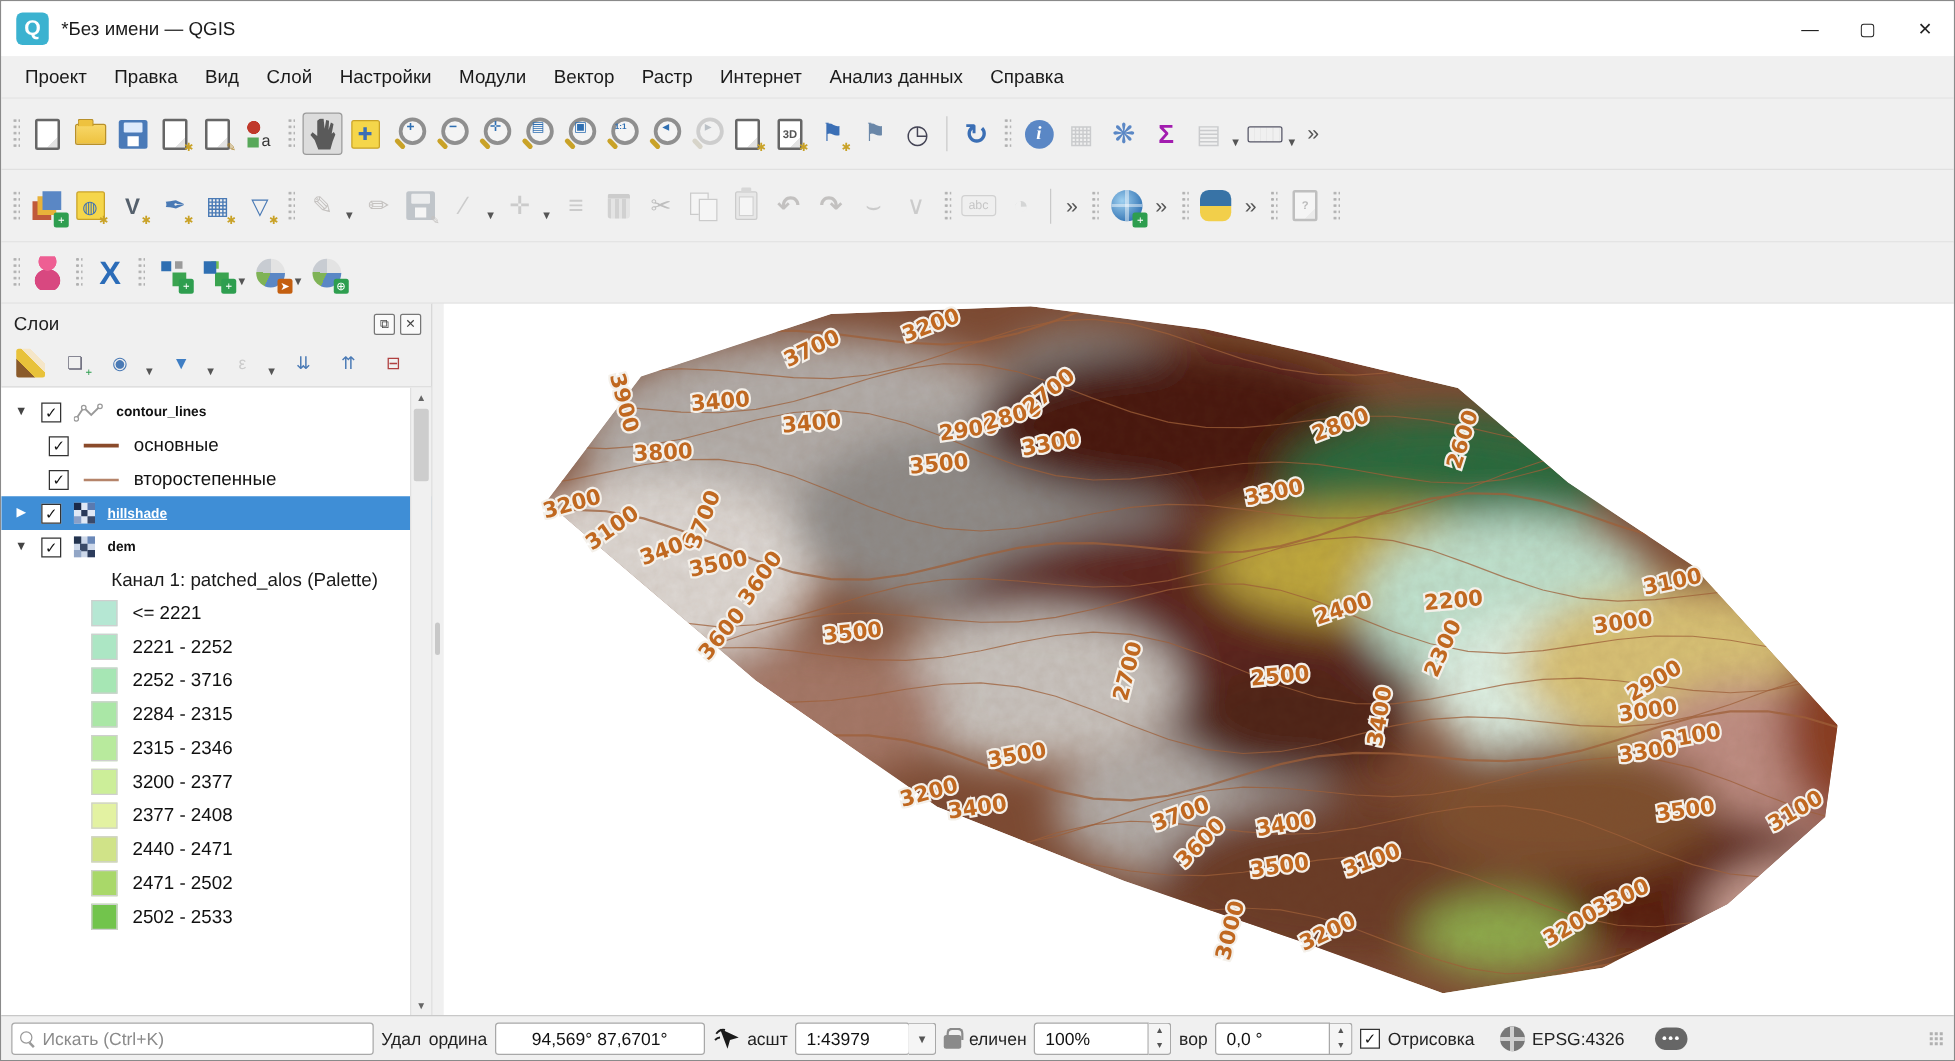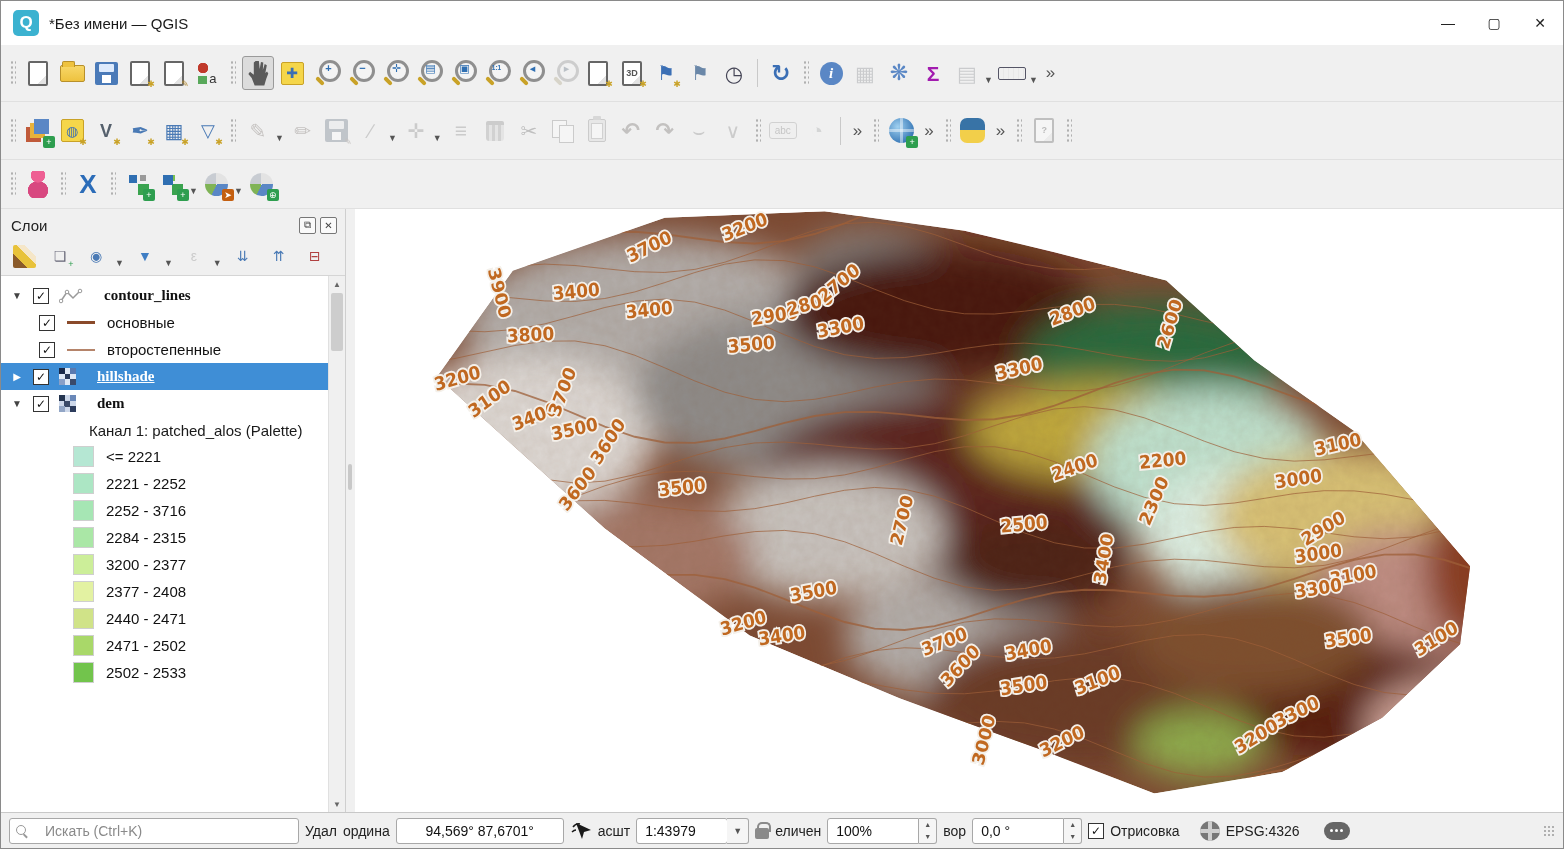--- a/index.html
+++ b/index.html
@@ -79,21 +79,21 @@
   .panel-toolbar { height:38px; display:flex; align-items:center; padding:0 6px; gap:2px; }
   .layer-tree { flex:1; background:#fff; border-top:1px solid #d5d5d5; position:relative; overflow:hidden; padding-top:6px; }
   .tree-scroll { position:absolute; top:0; right:0; width:17px; bottom:0; background:#f0f0f0; border-left:1px solid #e0e0e0; }
   .ts-arrow { height:16px; display:flex; align-items:center; justify-content:center; font-size:8px; color:#666; }
   .ts-thumb { position:absolute; top:17px; left:2px; right:2px; height:58px; background:#cdcdcd; border-radius:2px; }
   .ts-down { position:absolute; bottom:0; left:0; right:0; }
   .tree-row { height:27px; display:flex; align-items:center; padding-right:20px; }
   .tw { flex:none; }
   .expander { width:16px; text-align:center; font-size:10px; color:#444; margin-left:8px; }
   .cb { width:16px; height:16px; border:1px solid #333; background:#fff; margin-left:8px; display:flex; align-items:center; justify-content:center; font-size:12px; font-weight:bold; color:#111; line-height:1; }
-  .layer-name { font-size:15px; font-weight:bold; margin-left:21px;font-family:Liberation Serif, serif; }
+  .layer-name { font-size:11px; font-weight:bold; margin-left:10px; }
   .sub-label { font-size:15px; margin-left:12px; }
   .line-swatch { width:28px; height:0; border-top:3px solid #8a4a2a; margin-left:12px; }
   .line-swatch.thin { border-top-width:2px; }
   .raster-thumb { margin-left:10px; }
   .row-selected { background:#3f8ed6; }
   .row-selected .layer-name { color:#fff; text-decoration:underline; }
   .row-selected .expander { color:#fff; }
   .band-row { height:26px; display:flex; align-items:center; }
   .band-label { font-size:15px; margin-left:88px; color:#1a1a1a; }
   .legend-row { height:27px; display:flex; align-items:center; }
@@ -101,21 +101,21 @@
   .legend-label { font-size:15px; margin-left:12px; white-space:nowrap; }
 
   .splitter { width:9px; flex:none; background:#f0f0f0; position:relative; }
   .splitter::after { content:""; position:absolute; top:255px; left:2px; width:4px; height:26px; background:#c8c8c8; border-radius:2px; }
 
   .map-canvas { flex:1; background:#fff; position:relative; overflow:hidden; }
   .map-canvas svg { position:absolute; inset:0; }
 
   
   .statusbar { height:36px; flex:none; background:#f0f0f0; border-top:1px solid #c8c8c8; display:flex; align-items:center; padding:0 8px; gap:6px; font-size:14px; }
-  .search-box { width:290px; height:26px; background:#fff; border:1px solid #a8a8a8; border-radius:3px; display:flex; align-items:center; padding:0 6px; gap:17px; color:#8a8a8a; flex:none; }
+  .search-box { width:290px; height:26px; background:#fff; border:1px solid #a8a8a8; border-radius:3px; display:flex; align-items:center; padding:0 6px; gap:6px; color:#8a8a8a; flex:none; }
   .mag-sm { width:12px; height:12px; position:relative; flex:none; }
   .mag-sm::before { content:""; position:absolute; top:0; left:0; width:8px; height:8px; border:1.5px solid #999; border-radius:50%; }
   .mag-sm::after { content:""; position:absolute; right:0; bottom:0; width:5px; height:1.5px; background:#999; transform:rotate(45deg); }
   .sb-label { color:#222; white-space:nowrap; }
   .sb-box { height:26px; background:#fff; border:1px solid #a8a8a8; border-radius:3px; display:flex; align-items:center; justify-content:center; padding:0 8px; white-space:nowrap; }
   .coord-box { width:168px; }
   .scale-box { width:92px; justify-content:flex-start; }
   .combo-arrow { width:22px; height:26px; border:1px solid #a8a8a8; border-left:none; border-radius:0 3px 3px 0; margin-left:-7px; display:flex; align-items:center; justify-content:center; font-size:9px; color:#555; background:#f5f5f5; }
   .spin { display:flex; align-items:stretch; }
   .spin .sb-box { width:92px; justify-content:flex-start; border-radius:3px 0 0 3px; }
@@ -140,20 +140,33 @@
   <div class="titlebar">
     <div class="app-icon">Q</div>
     <div class="title-text">*Без имени — QGIS</div>
     <div class="win-controls">
       <div class="win-btn">—</div>
       <div class="win-btn">▢</div>
       <div class="win-btn">✕</div>
     </div>
   </div>
 
+  <div class="menubar" id="menubar">
+      <span class="menu-item">Проект</span>
+      <span class="menu-item">Правка</span>
+      <span class="menu-item">Вид</span>
+      <span class="menu-item">Слой</span>
+      <span class="menu-item">Настройки</span>
+      <span class="menu-item">Модули</span>
+      <span class="menu-item">Вектор</span>
+      <span class="menu-item">Растр</span>
+      <span class="menu-item">Интернет</span>
+      <span class="menu-item">Анализ данных</span>
+      <span class="menu-item">Справка</span>
+    </div>
 
   <div class="toolbar" id="toolbar-row1">
       <div class="tb-handle"></div>
       <div class="tbtn">
         <span class="i-page"></span>
       </div>
       <div class="tbtn">
         <span class="i-folder"></span>
       </div>
       <div class="tbtn">
@@ -507,20 +520,24 @@
               <span class="legend-swatch" style="background: rgb(172, 230, 196);"></span>
               <span class="legend-label">2221 - 2252</span>
             </div>
             <div class="legend-row">
               <span class="legend-swatch" style="background: rgb(166, 230, 180);"></span>
               <span class="legend-label">2252 - 3716</span>
             </div>
             <div class="legend-row">
               <span class="legend-swatch" style="background: rgb(170, 231, 166);"></span>
               <span class="legend-label">2284 - 2315</span>
+            </div>
+            <div class="legend-row">
+              <span class="legend-swatch" style="background: rgb(184, 234, 157);"></span>
+              <span class="legend-label">2315 - 2346</span>
             </div>
             <div class="legend-row">
               <span class="legend-swatch" style="background: rgb(204, 238, 153);"></span>
               <span class="legend-label">3200 - 2377</span>
             </div>
             <div class="legend-row">
               <span class="legend-swatch" style="background: rgb(227, 242, 162);"></span>
               <span class="legend-label">2377 - 2408</span>
             </div>
             <div class="legend-row">

